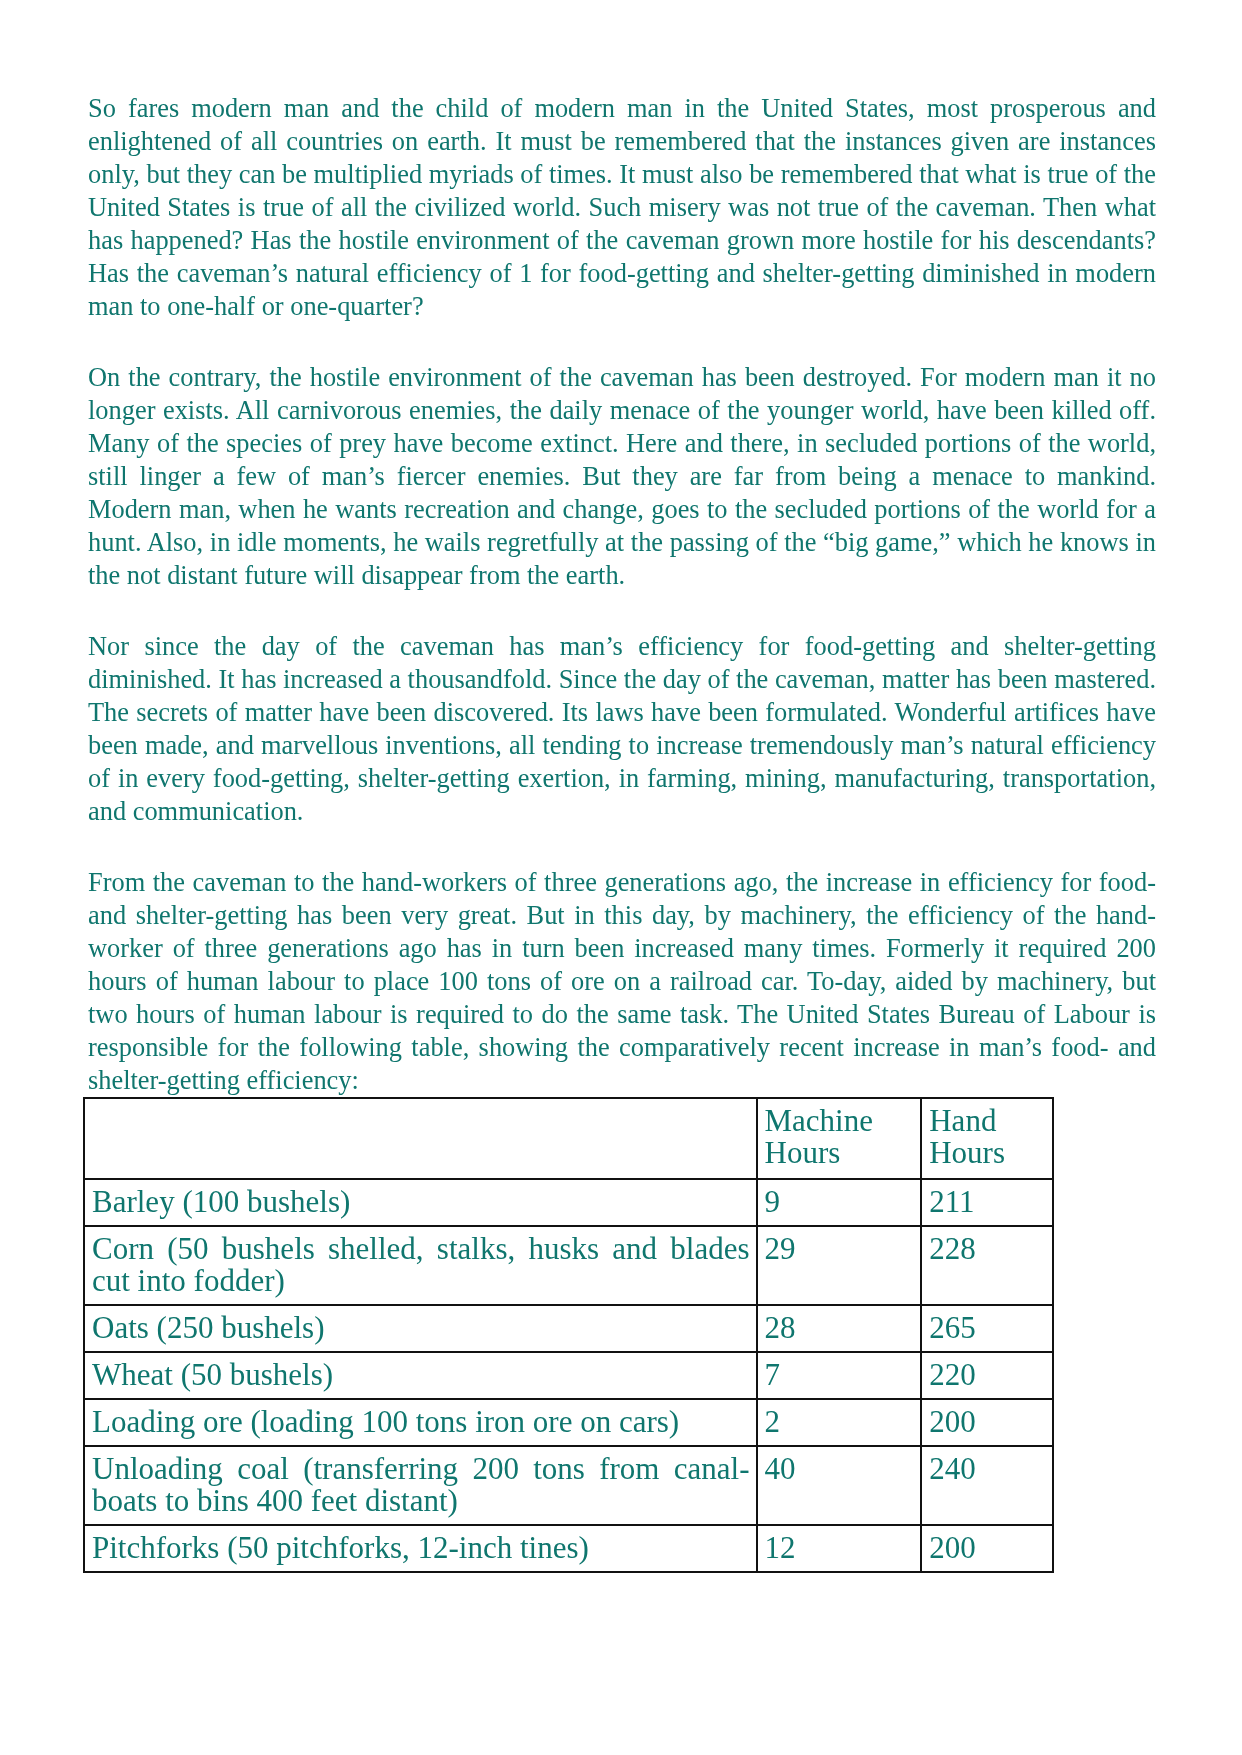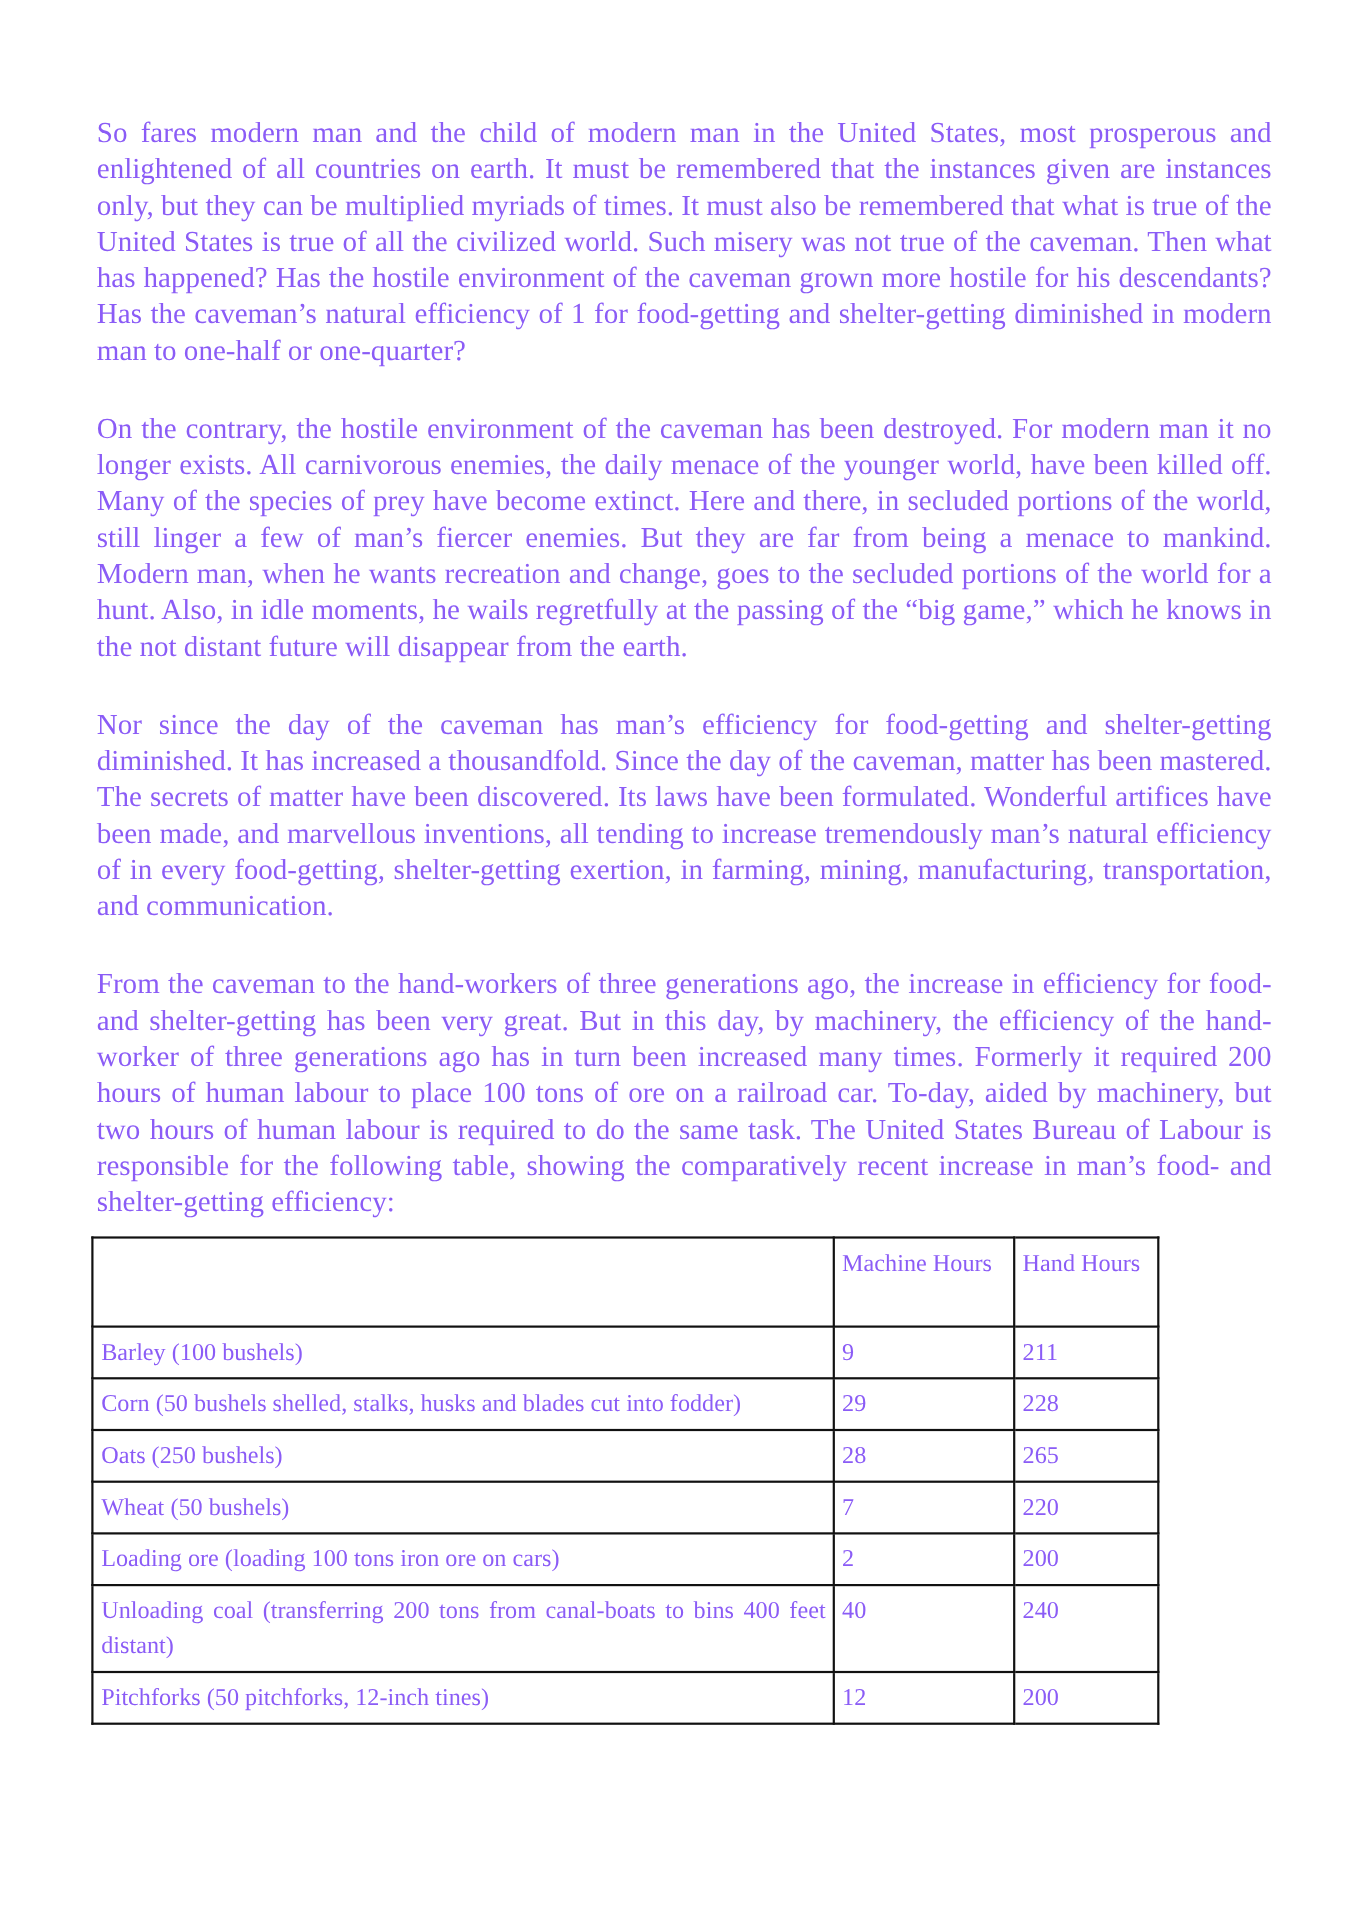--- a/index.html
+++ b/index.html
@@ -1,38 +1,38 @@
 <!DOCTYPE html>
 <html><head>
 <meta charset="utf-8">
 <style>
   html, body { margin: 0; padding: 0; background: #ffffff; }
   body { width: 1242px; height: 1755px; position: relative; overflow: hidden; }
   .page {
     position: absolute;
     left: 88px;
-    top: 104px;
+    top: 92px;
     width: 1068px;
     font-family: "Liberation Serif", "DejaVu Serif", serif;
     font-size: 26.4px;
     line-height: 33px;
-    color: #8b5cf6;
+    color: #0f766e;
   }
   .para {
     margin: 0 0 38px 0;
     text-align: justify;
     text-align-last: left;
   }
-  .para.last { margin-bottom: 15px; }
+  .para.last { margin-bottom: 0; }
   table.data {
     border-collapse: collapse;
     margin-left: -5px;
     width: 971px;
     font-family: "Liberation Serif", "DejaVu Serif", serif;
-    font-size: 22px;
+    font-size: 31px;
     line-height: 32px;
   }
   table.data td, table.data th {
     border: 2px solid #111111;
     vertical-align: top;
     padding: 6px 6px 7px 7px;
     font-weight: normal;
     text-align: left;
   }
   table.data td.desc { text-align: justify; text-align-last: left; }

